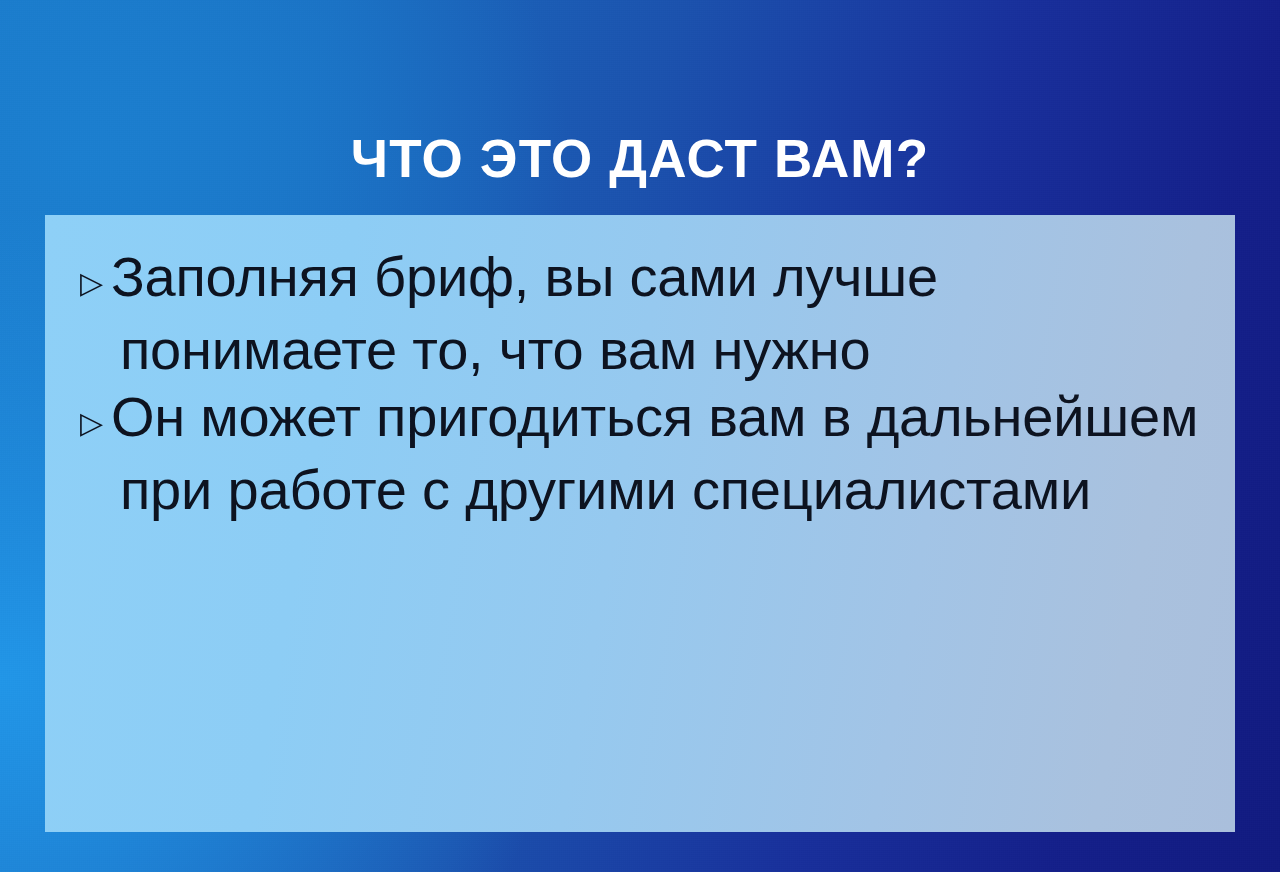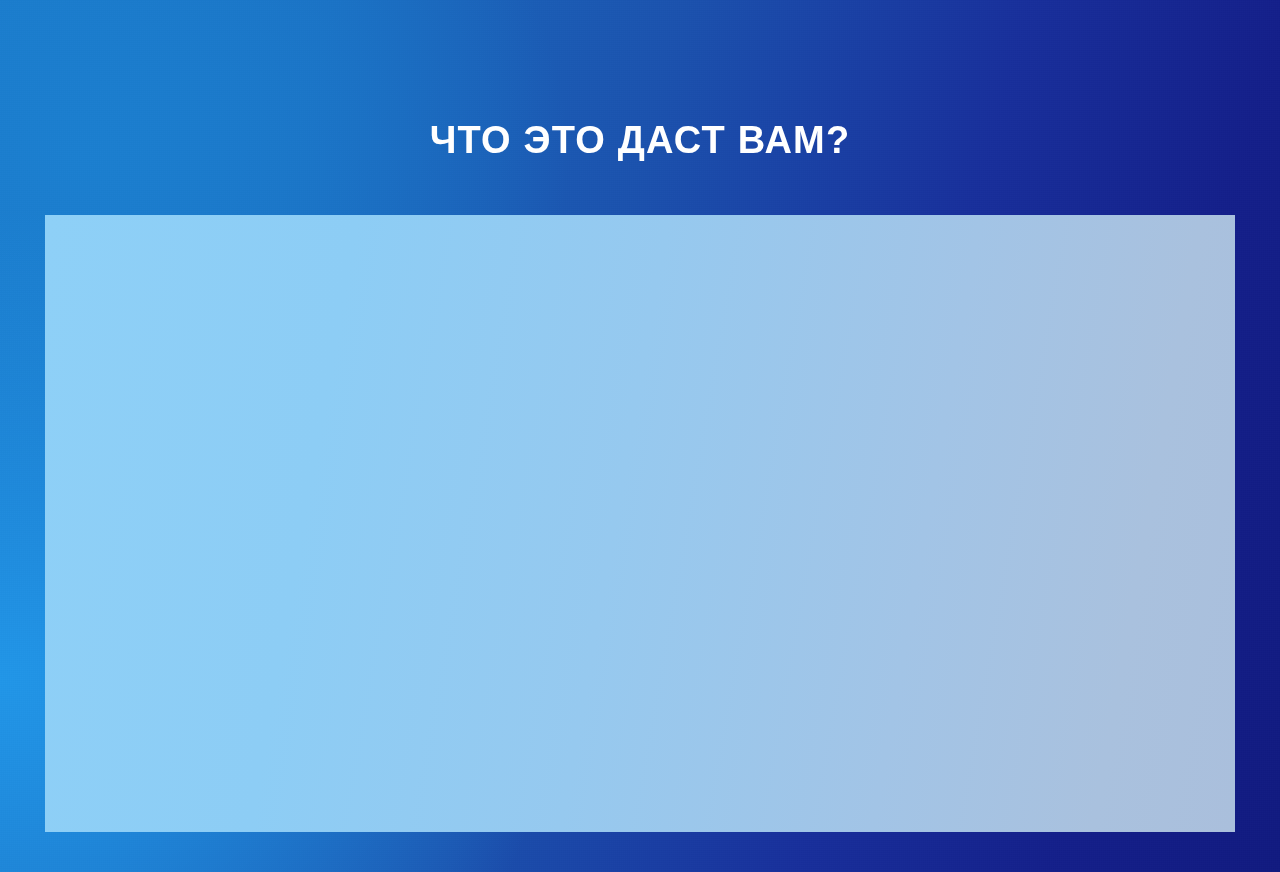--- a/index.html
+++ b/index.html
@@ -39,21 +39,21 @@
   }
 
   
   .slide-title {
     position: absolute;
     left: 0;
     top: 96px;
     width: 1280px;
     text-align: center;
     color: #ffffff;
-    font-size: 38px;
+    font-size: 53px;
     font-weight: bold;
     letter-spacing: 1.2px;
     line-height: 1;
     text-transform: uppercase;
     z-index: 3;
     white-space: nowrap;
   }
 
   
   .content-card {
@@ -101,19 +101,25 @@
 </head>
 <body>
 
 <div class="slide">
 
   <h1 class="slide-title">ЧТО ЭТО ДАСТ ВАМ?</h1>
 
   <div class="content-card">
     <ul class="bullet-list">
 
+      <li class="bullet-item">
+        <span class="bullet-marker">▷</span><span>Заполняя бриф, вы сами лучше понимаете то, что вам нужно</span>
+      </li>
 
+      <li class="bullet-item">
+        <span class="bullet-marker">▷</span><span>Он может пригодиться вам в дальнейшем при работе с другими специалистами</span>
+      </li>
 
 
     </ul>
   </div>
 
 </div>
 
 </body></html>

